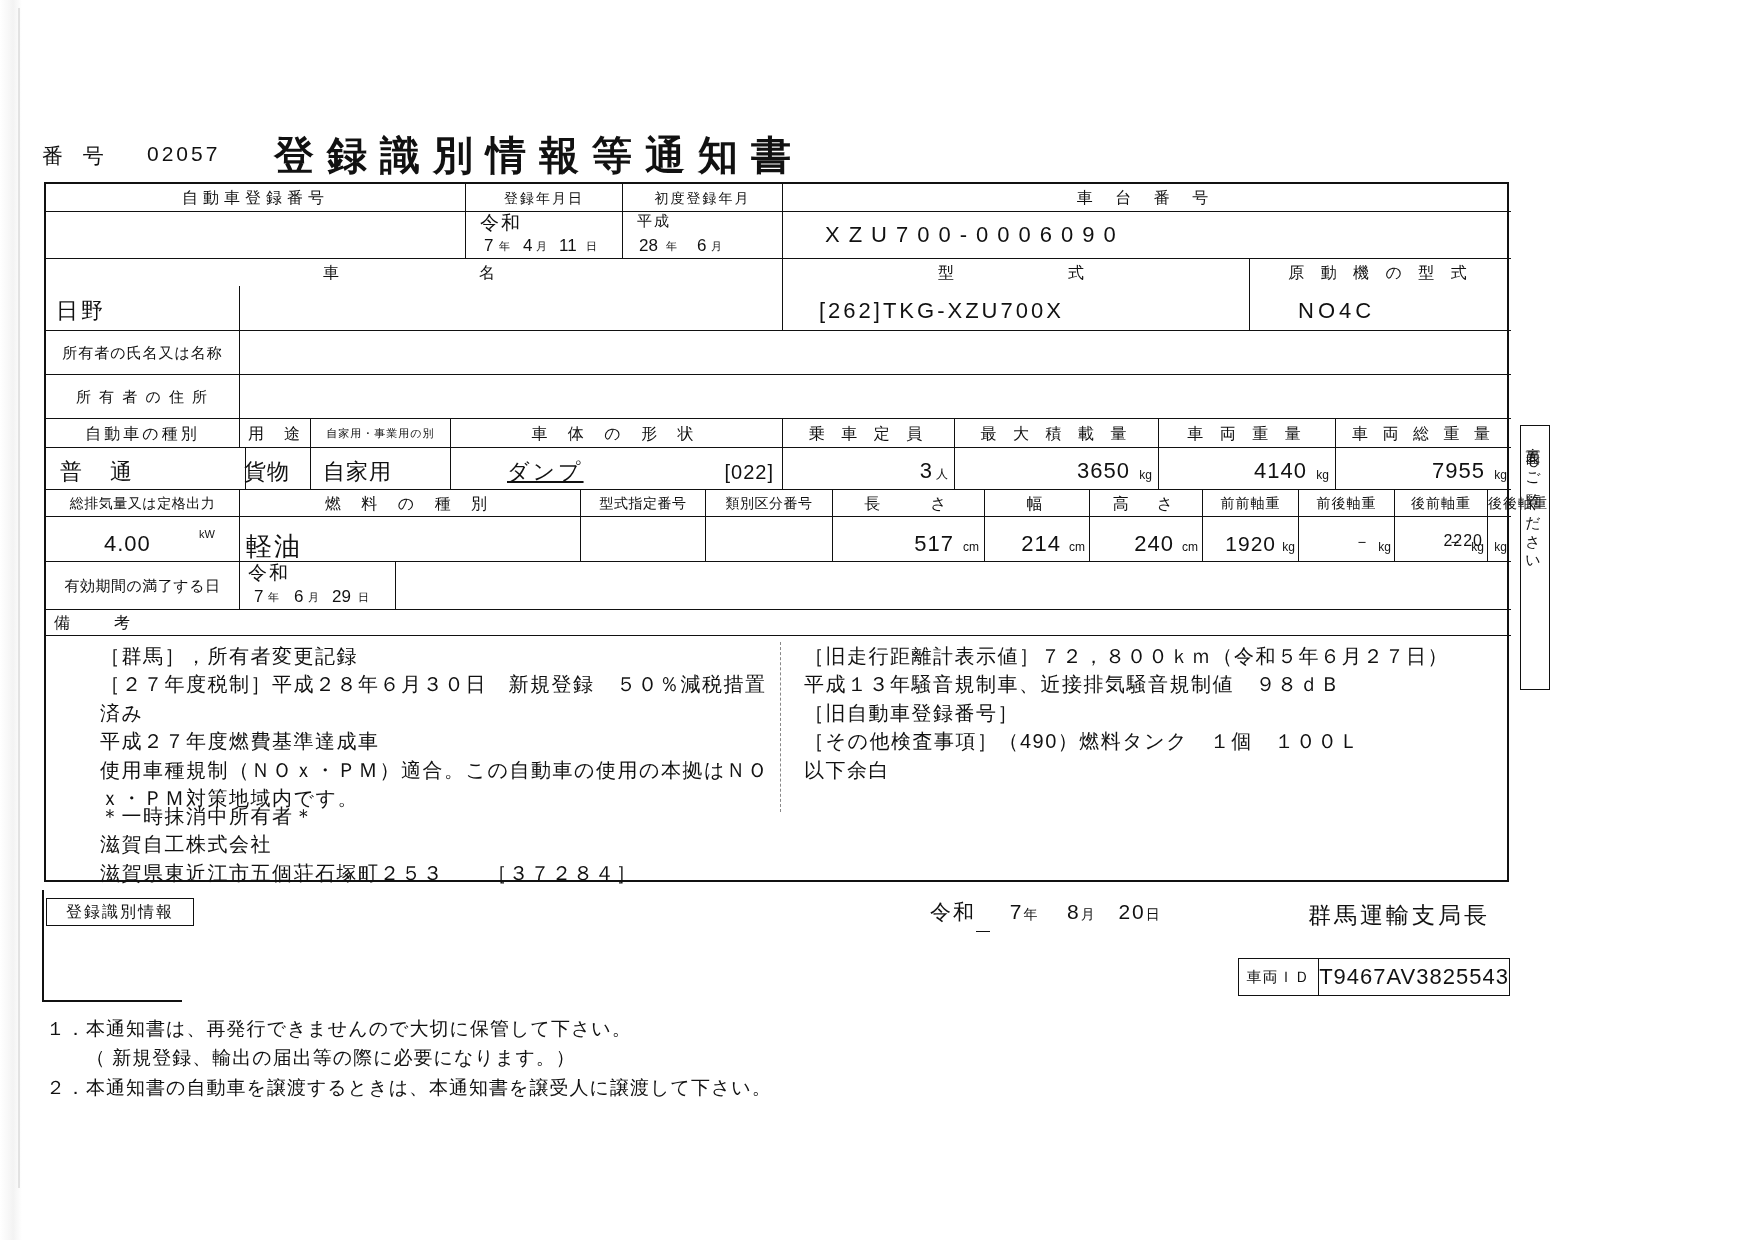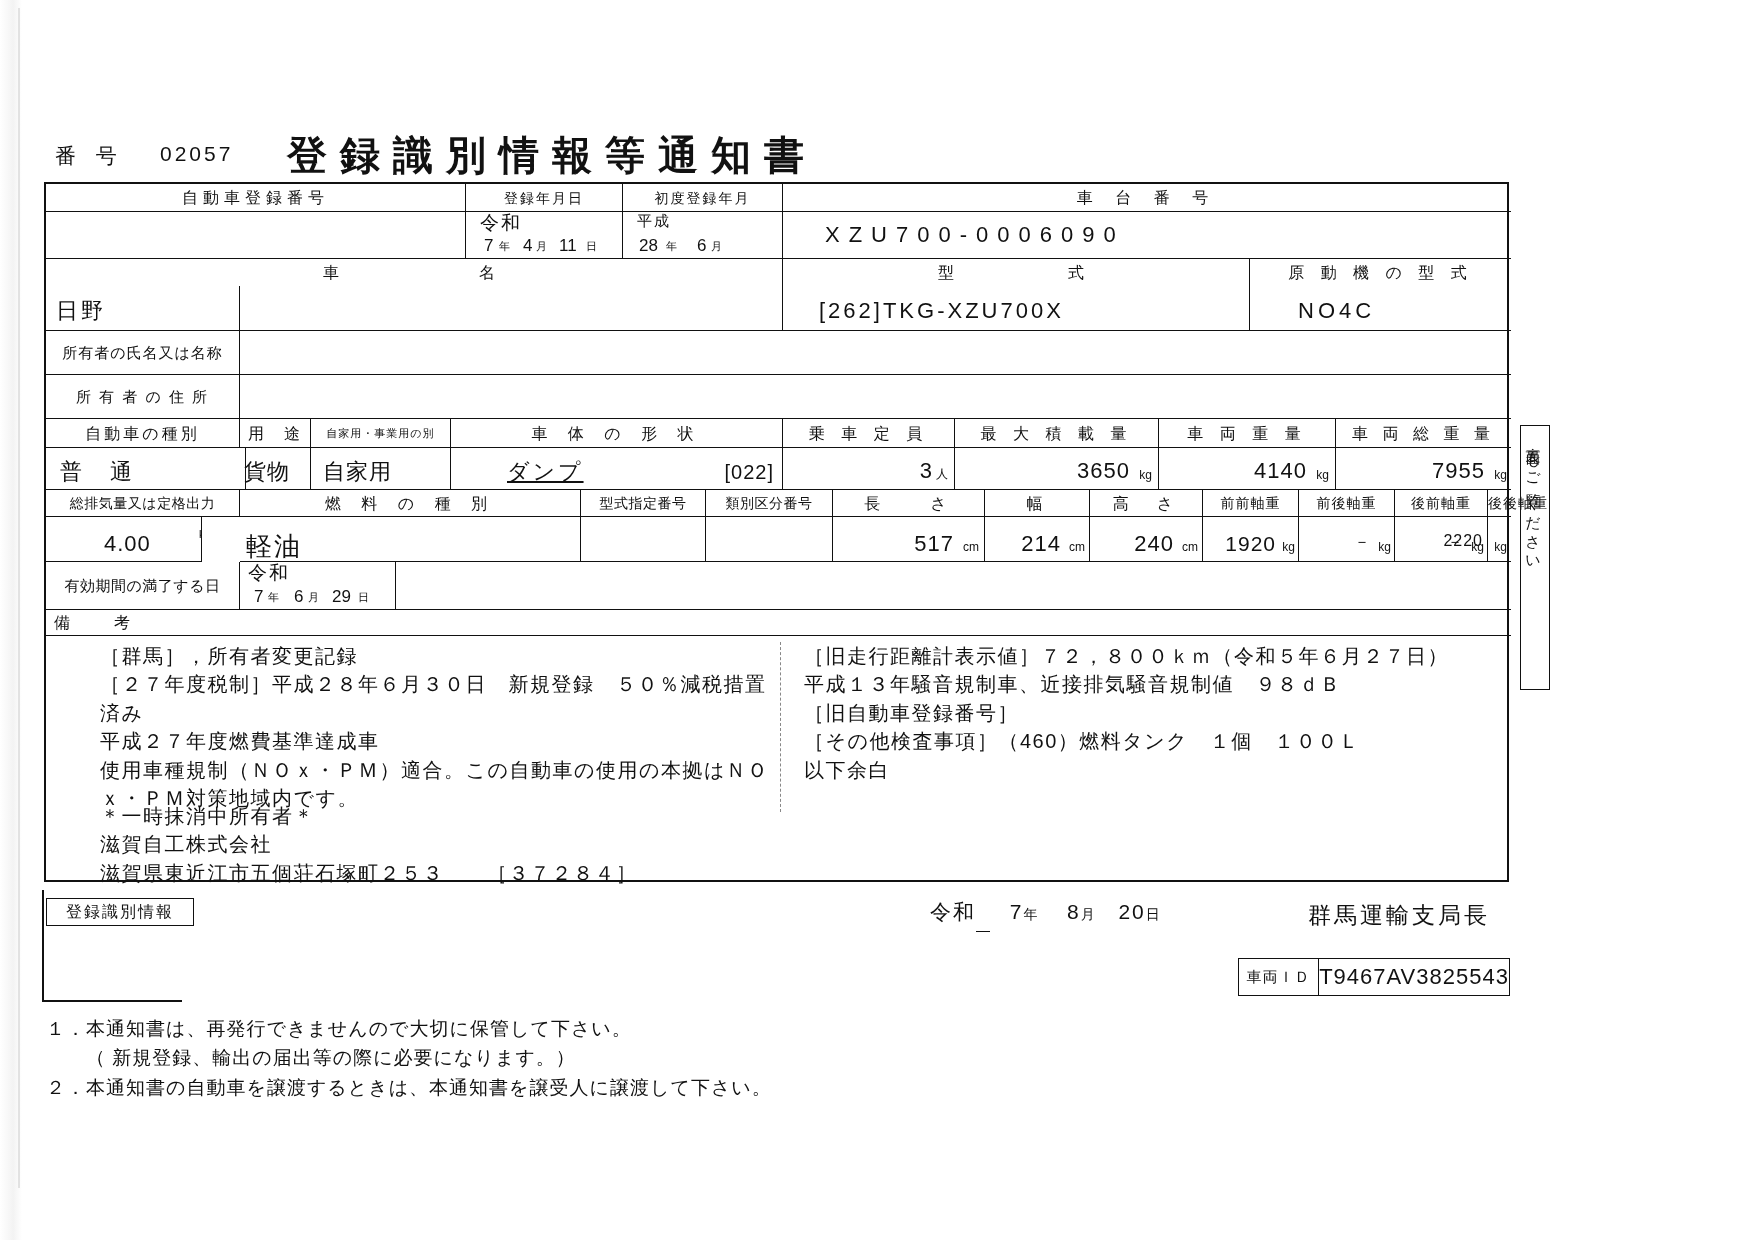--- a/index.html
+++ b/index.html
@@ -29,21 +29,21 @@
   }
   .scan-edge2 {
     position: absolute;
     left: 18px; top: 8px; width: 2px; height: 1180px;
     background: #e2e2e2;
   }
 
   
   .hdr {
     position: absolute;
-    left: 55px; top: 128px;
+    left: 42px; top: 128px;
     width: 1440px; height: 54px;
   }
   .hdr-no-label {
     position: absolute; left: 0; top: 14px;
     font-size: 21px; letter-spacing: 7px;
   }
   .hdr-no-val {
     position: absolute; left: 105px; top: 14px;
     font-size: 21px; letter-spacing: 3px;
   }
@@ -284,21 +284,21 @@
     <div class="cell lbl br bb" style="left:535px;top:306px;width:125px;height:27px;line-height:27px;font-size:14px;letter-spacing:0.5px;">型式指定番号</div>
     <div class="cell lbl br bb" style="left:660px;top:306px;width:127px;height:27px;line-height:27px;font-size:14px;letter-spacing:0.5px;">類別区分番号</div>
     <div class="cell lbl br bb" style="left:787px;top:306px;width:152px;height:27px;line-height:27px;letter-spacing:6px;">長　　さ</div>
     <div class="cell lbl br bb" style="left:939px;top:306px;width:105px;height:27px;line-height:27px;">幅</div>
     <div class="cell lbl br bb" style="left:1044px;top:306px;width:113px;height:27px;line-height:27px;letter-spacing:6px;">高　さ</div>
     <div class="cell lbl br bb" style="left:1157px;top:306px;width:96px;height:27px;line-height:27px;font-size:14px;letter-spacing:1px;">前前軸重</div>
     <div class="cell lbl br bb" style="left:1253px;top:306px;width:96px;height:27px;line-height:27px;font-size:14px;letter-spacing:1px;">前後軸重</div>
     <div class="cell lbl br bb" style="left:1349px;top:306px;width:93px;height:27px;line-height:27px;font-size:14px;letter-spacing:1px;">後前軸重</div>
     <div class="cell lbl bb" style="left:1442px;top:306px;width:23px;height:27px;line-height:27px;font-size:14px;letter-spacing:1px;overflow:visible;">後後軸重</div>
 
-    <div class="cell br bb" style="left:0;top:333px;width:156px;height:45px;">
+    <div class="cell br bb" style="left:0;top:333px;width:194px;height:45px;">
       <span style="position:absolute;left:58px;top:16px;font-size:22px;letter-spacing:1px;">4.00</span>
       <span style="position:absolute;left:153px;top:12px;font-size:11px;">kW</span>
     </div>
     <div class="cell br bb" style="left:194px;top:333px;width:341px;height:45px;">
       <span style="position:absolute;left:6px;top:16px;font-size:26px;letter-spacing:2px;">軽油</span>
     </div>
     <div class="cell br bb" style="left:535px;top:333px;width:125px;height:45px;"></div>
     <div class="cell br bb" style="left:660px;top:333px;width:127px;height:45px;"></div>
     <div class="cell br bb" style="left:787px;top:333px;width:152px;height:45px;">
       <span style="position:absolute;right:30px;top:16px;font-size:22px;letter-spacing:1px;">517</span>
@@ -347,21 +347,21 @@
       <div style="position:absolute;left:734px;top:6px;width:0;height:170px;border-left:1px dashed #888;"></div>
       <div class="remarks-text" style="left:54px;top:6px;width:690px;">［群馬］，所有者変更記録
 ［２７年度税制］平成２８年６月３０日　新規登録　５０％減税措置
 済み
 平成２７年度燃費基準達成車
 使用車種規制（ＮＯｘ・ＰＭ）適合。この自動車の使用の本拠はＮＯ
 ｘ・ＰＭ対策地域内です。</div>
       <div class="remarks-text" style="left:758px;top:6px;width:700px;">［旧走行距離計表示値］７２，８００ｋｍ（令和５年６月２７日）
 平成１３年騒音規制車、近接排気騒音規制値　９８ｄＢ
 ［旧自動車登録番号］
-［その他検査事項］（460）燃料タンク　１個　１００Ｌ
+［その他検査事項］（490）燃料タンク　１個　１００Ｌ
 以下余白</div>
       <div class="remarks-text" style="left:54px;top:166px;width:880px;">＊一時抹消中所有者＊
 滋賀自工株式会社
 滋賀県東近江市五個荘石塚町２５３　　［３７２８４］
 ［申請年月日］令和７年８月２０日
 ［走行距離計表示値］８４，５００ｋｍ（令和６年６月２６日）</div>
     </div>
   </div>
 
   <div class="rightband">

